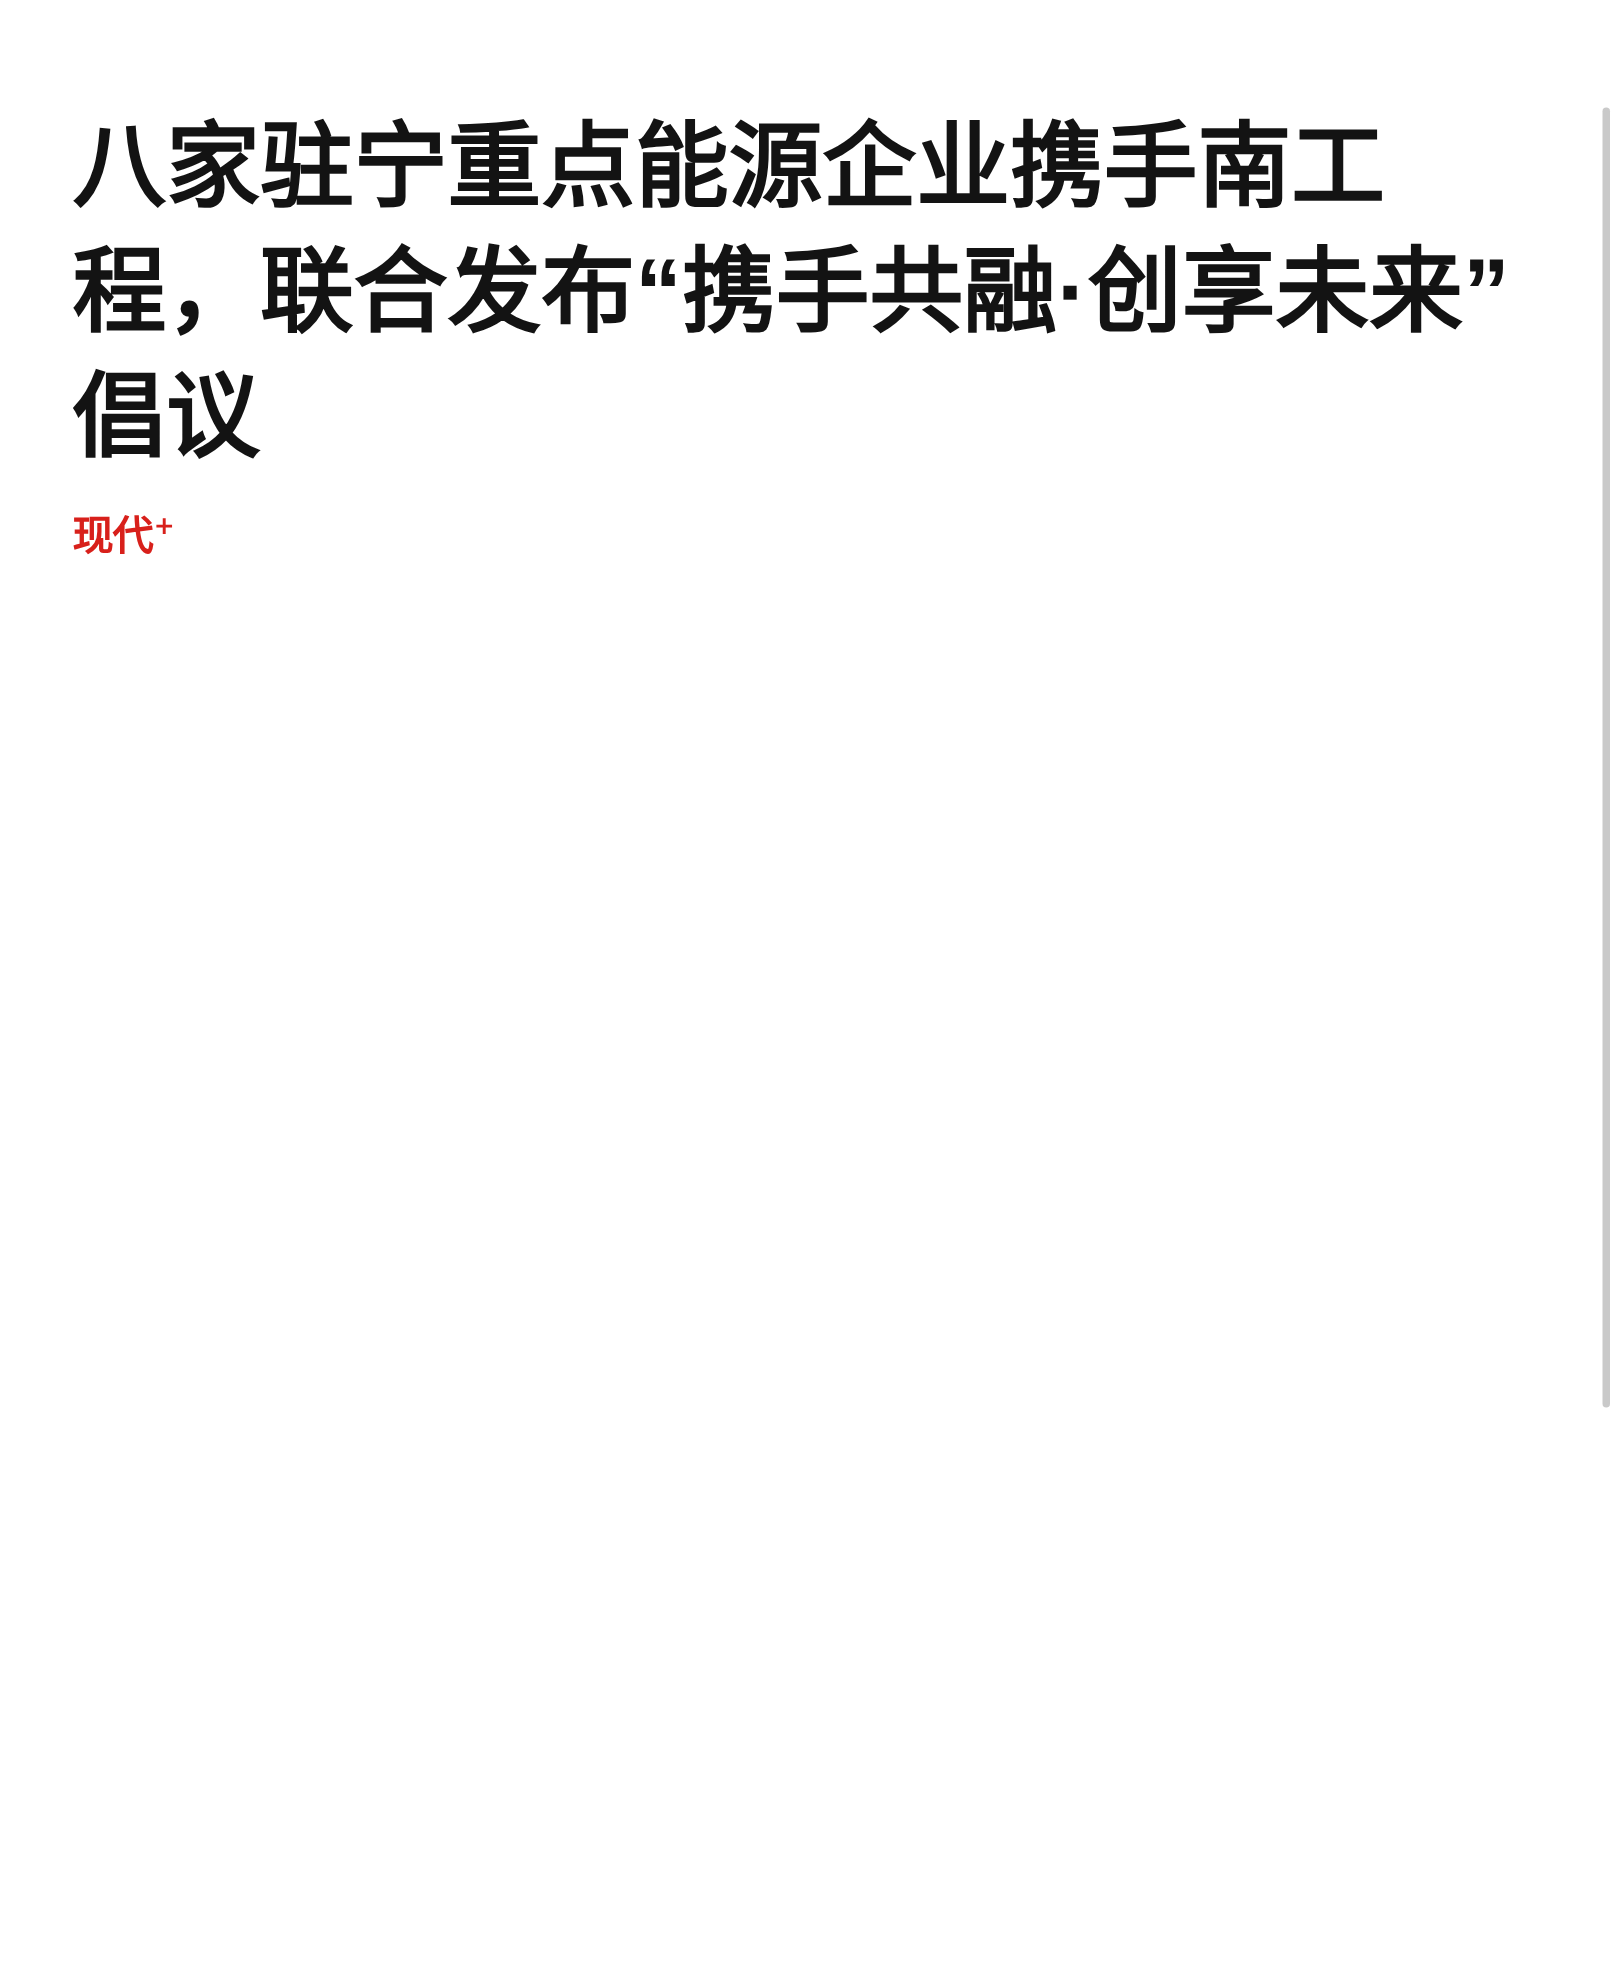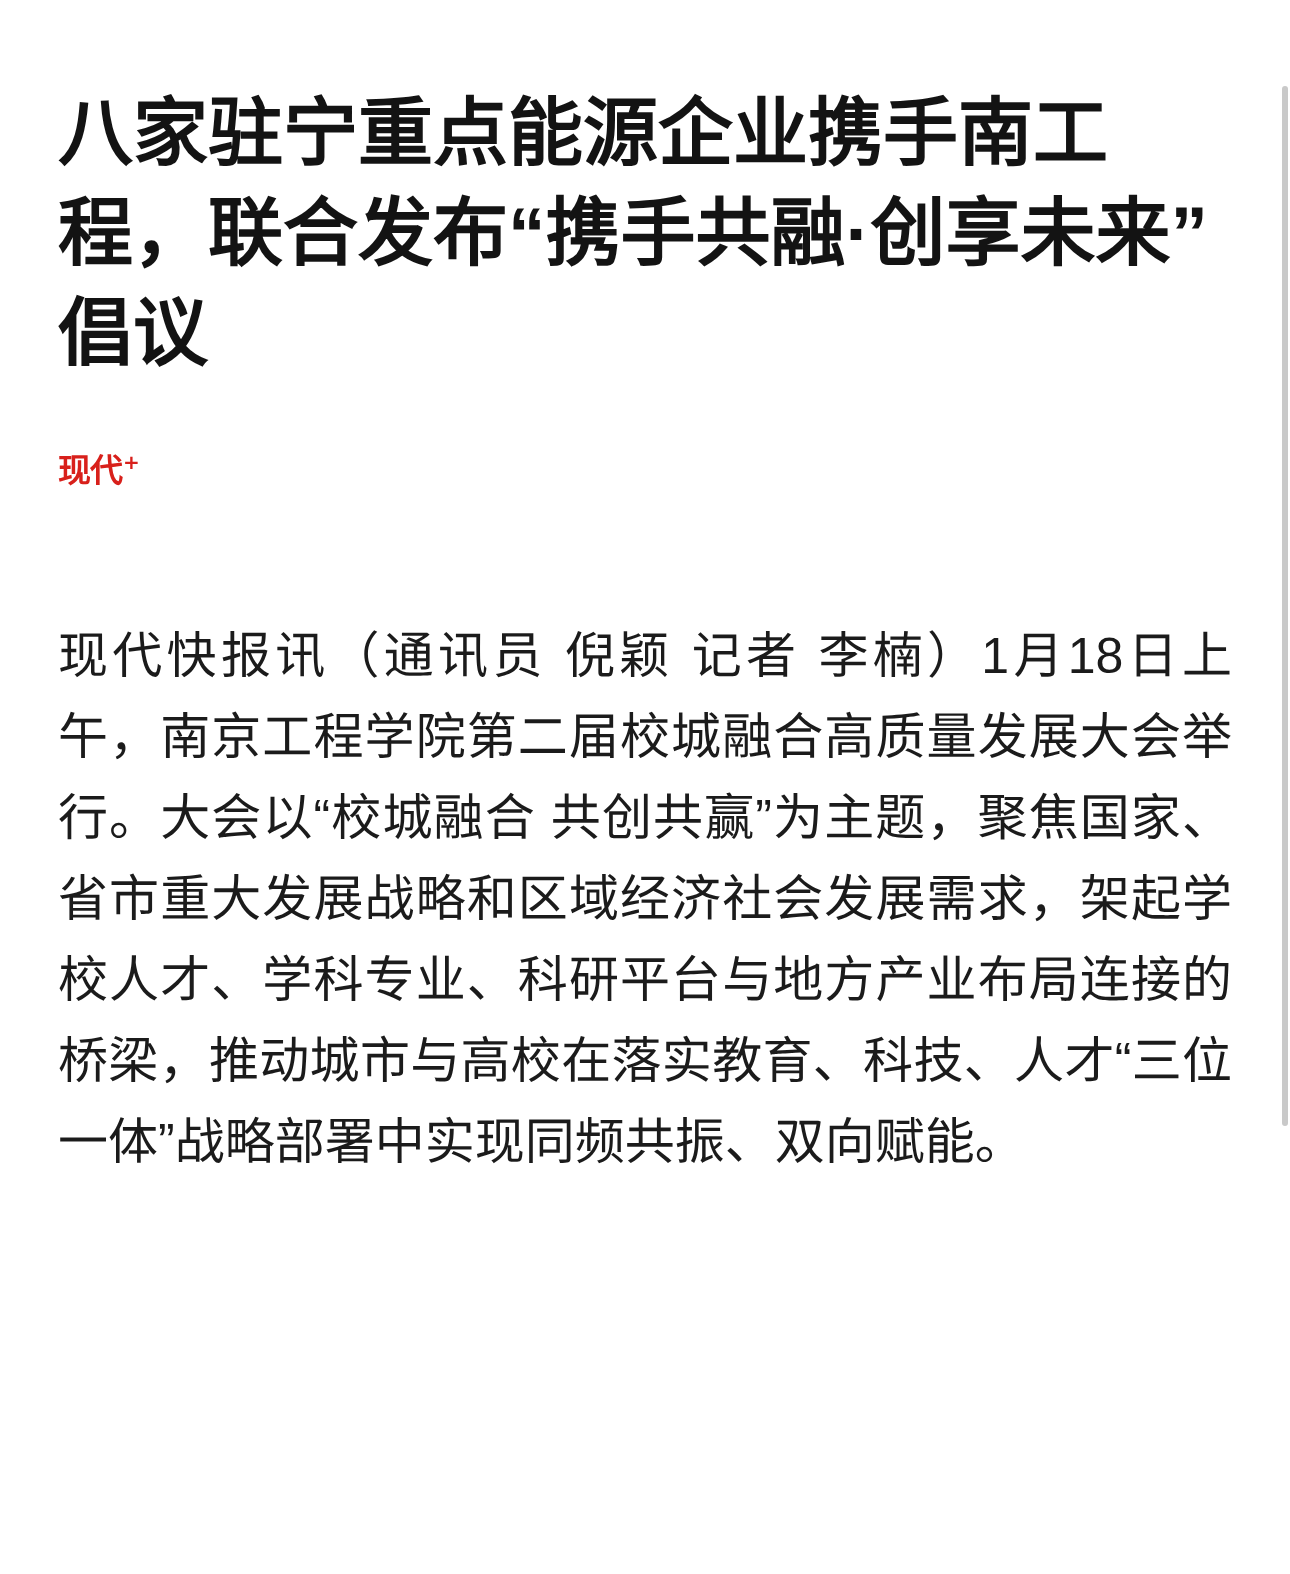--- a/index.html
+++ b/index.html
@@ -25,21 +25,21 @@
     margin: 0;
     font-size: 75px;
     line-height: 1.33;
     font-weight: 700;
     color: #131313;
     letter-spacing: 0px;
     word-break: break-all;
   }
 
   .meta-row {
-    margin-top: 70px;
+    margin-top: 28px;
     display: flex;
     align-items: flex-start;
     gap: 12px;
   }
 
   .source-logo {
     display: inline-flex;
     align-items: flex-start;
     font-size: 33px;
     line-height: 1;
@@ -102,19 +102,18 @@
 
   <h1 class="headline">八家驻宁重点能源企业携手南工程，联合发布“携手共融·创享未来”倡议</h1>
 
   <div class="meta-row">
     <span class="source-logo">
       <span>现代</span>
       <span class="plus">+</span>
     </span>
   </div>
 
-  <div class="body-text">现代快报讯（通讯员 倪颖 记者 李楠）1月18日上午，南京工程学院第二届校城融合高质量发展大会举行。大会以“校城融合 共创共赢”为主题，聚焦国家、省市重大发展战略和区域经济社会发展需求，架起学校人才、学科专业、科研平台与地方产业布局连接的桥梁，推动城市与高校在落实教育、科技、人才“三位一体”战略部署中实现同频共振、双向赋能。</div>
 
 </div>
 
 <div class="scroll-track">
   <div class="scroll-thumb"></div>
 </div>
 
 </body></html>

